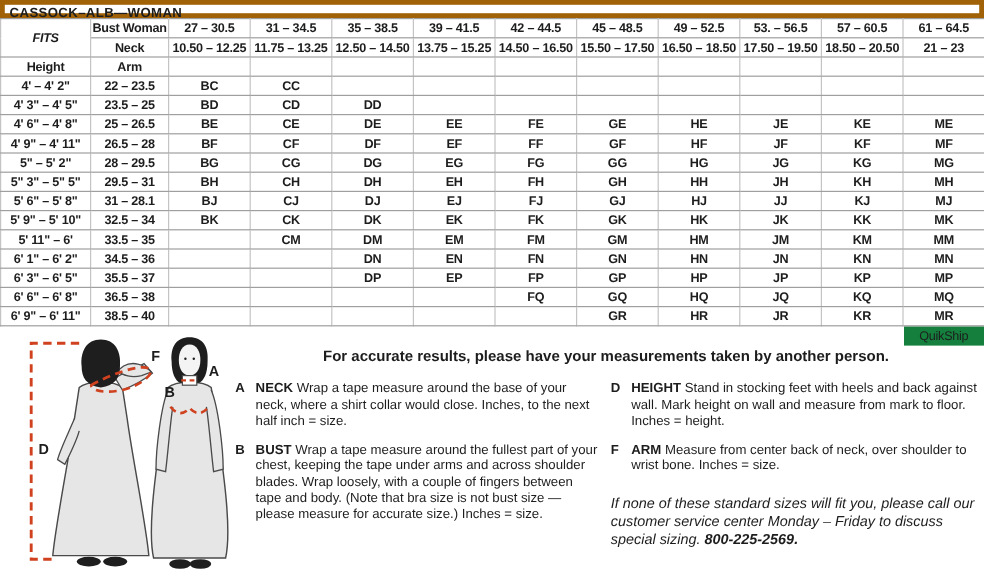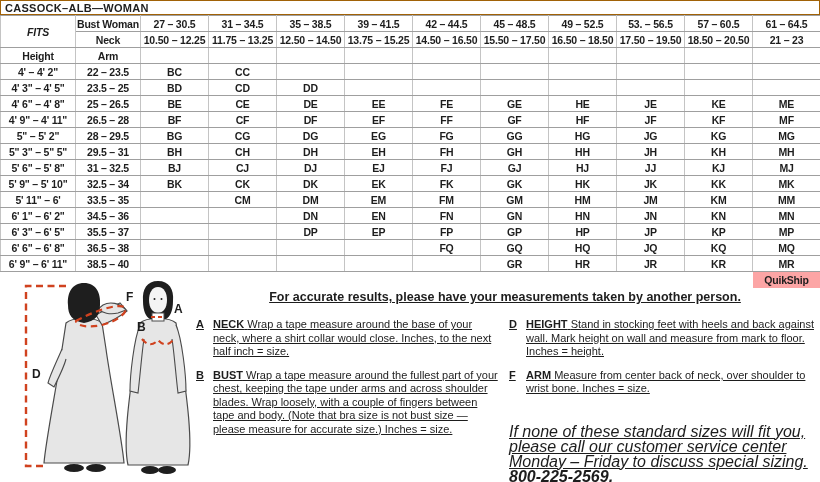--- a/index.html
+++ b/index.html
@@ -1,49 +1,49 @@
 <!DOCTYPE html>
 <html><head>
 <meta charset="utf-8">
 <style>
   html,body{margin:0;padding:0;background:#ffffff;}
   .page{position:relative;width:820px;height:482px;background:#ffffff;overflow:hidden;
         font-family:"Liberation Sans",sans-serif;color:#1d1d1d;}
 
   
-  .title-bar{box-sizing:border-box;width:820px;height:15px;border:1px solid #a16207;
+  .title-bar{box-sizing:border-box;width:820px;height:15px;border:4px solid #a16207;
              background:#ffffff;font-size:11px;font-weight:bold;letter-spacing:.3px;
              padding:1px 0 0 4px;line-height:13px;}
   table.grid{border-collapse:collapse;table-layout:fixed;width:820px;}
   table.grid td{border:1px solid #c4c4c4;border-top-color:#9f9f9f;border-bottom-color:#9f9f9f;
                 height:15px;padding:0;font-size:10.5px;font-weight:bold;text-align:center;
                 letter-spacing:-.2px;color:#1d1d1d;background:#ffffff;white-space:nowrap;overflow:hidden;}
   td.fits{background:#e8e1c7;font-size:11px;font-style:italic;}
   td.lblr{text-align:right;padding-right:5px;}
   td.lbll{text-align:left;padding-left:4px;}
   td.tint{background:#f4eed9;}
   td.w{background:#ffffff;}
   td.y{background:#f5e8a6;}
   td.g{background:#dadada;border-left-color:#e9e9e9;border-right-color:#e9e9e9;}
   tr.qsrow td{border:none;background:#ffffff;height:16px;}
-  tr.qsrow td.quikship{background:#fca5a5;font-weight:bold;}
+  tr.qsrow td.quikship{background:#15803d;font-weight:normal;}
 
   
   .bottom{position:absolute;left:0;top:285px;width:820px;height:197px;}
   .figure{position:absolute;left:6px;top:-6px;width:190px;height:200px;}
-  .textzone{position:absolute;left:196px;top:4px;width:618px;text-decoration:underline;}
+  .textzone{position:absolute;left:196px;top:4px;width:618px;}
   .intro{font-size:12.5px;font-weight:bold;text-align:center;line-height:16px;}
   .cols{display:flex;margin-top:13px;}
   .col{width:305px;}
   .col + .col{margin-left:8px;}
   .instr{display:flex;margin-bottom:10px;font-size:11px;line-height:13.5px;}
   .instr .letter{width:17px;flex:none;font-weight:bold;}
   .instr .body{flex:1;}
   .instr .term{font-weight:bold;}
-  .special{margin-top:28px;font-size:16px;line-height:15px;font-style:italic;}
+  .special{margin-top:16px;font-size:12px;line-height:15px;font-style:italic;}
   .special .phone{font-weight:bold;}
 </style>
 </head>
 <body>
 
 <div class="page">
 
   <div class="title-bar">CASSOCK–ALB—WOMAN</div>
 
   <table class="grid" id="grid">
@@ -182,21 +182,21 @@
           <td class="y">EH</td>
           <td class="y">FH</td>
           <td class="w">GH</td>
           <td class="w">HH</td>
           <td class="w">JH</td>
           <td class="w">KH</td>
           <td class="w">MH</td>
         </tr>
         <tr>
           <td class="lbll tint">5' 6" – 5' 8"</td>
-          <td class="tint">31 – 32.5</td>
+          <td class="tint">31 – 28.1</td>
           <td class="w">BJ</td>
           <td class="w">CJ</td>
           <td class="y">DJ</td>
           <td class="y">EJ</td>
           <td class="y">FJ</td>
           <td class="y">GJ</td>
           <td class="w">HJ</td>
           <td class="w">JJ</td>
           <td class="w">KJ</td>
           <td class="w">MJ</td>

